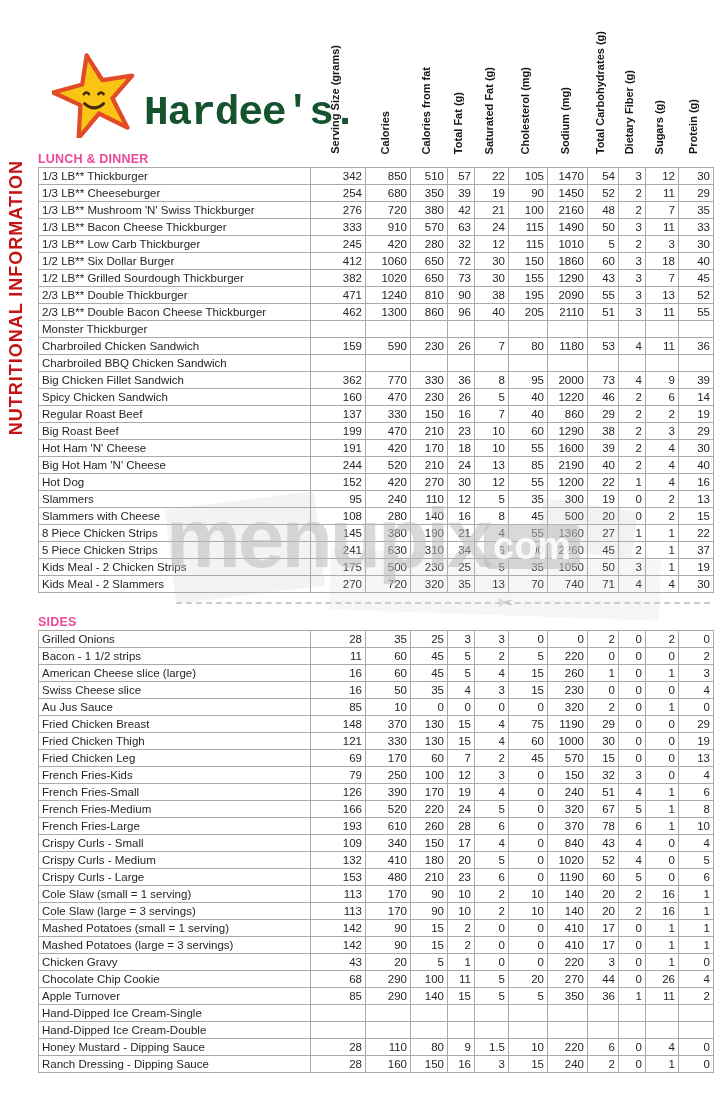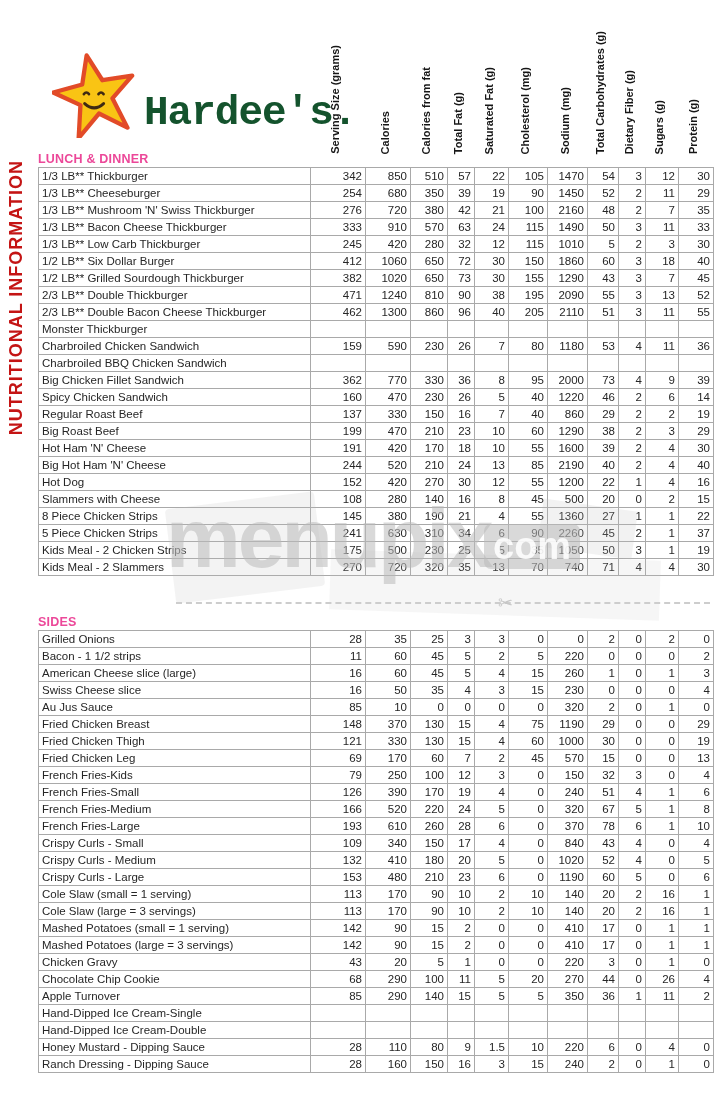--- a/index.html
+++ b/index.html
@@ -383,20 +383,34 @@
           <td class="val-cell">30</td>
           <td class="val-cell">12</td>
           <td class="val-cell">55</td>
           <td class="val-cell">1200</td>
           <td class="val-cell">22</td>
           <td class="val-cell">1</td>
           <td class="val-cell">4</td>
           <td class="val-cell">16</td>
         </tr>
         <tr>
+          <td class="name-cell">Slammers</td>
+          <td class="val-cell">95</td>
+          <td class="val-cell">240</td>
+          <td class="val-cell">110</td>
+          <td class="val-cell">12</td>
+          <td class="val-cell">5</td>
+          <td class="val-cell">35</td>
+          <td class="val-cell">300</td>
+          <td class="val-cell">19</td>
+          <td class="val-cell">0</td>
+          <td class="val-cell">2</td>
+          <td class="val-cell">13</td>
+        </tr>
+        <tr>
           <td class="name-cell">Slammers with Cheese</td>
           <td class="val-cell">108</td>
           <td class="val-cell">280</td>
           <td class="val-cell">140</td>
           <td class="val-cell">16</td>
           <td class="val-cell">8</td>
           <td class="val-cell">45</td>
           <td class="val-cell">500</td>
           <td class="val-cell">20</td>
           <td class="val-cell">0</td>

